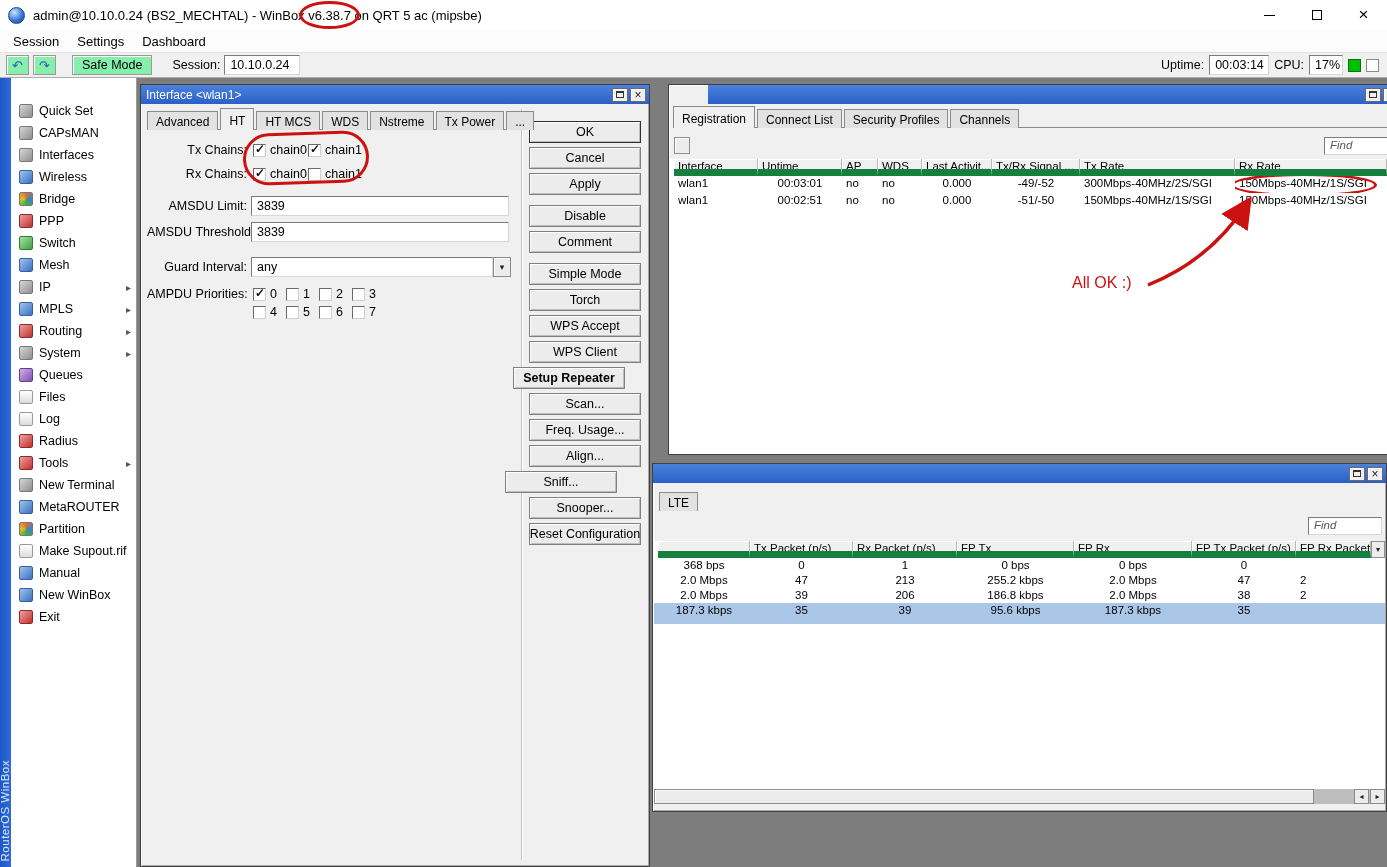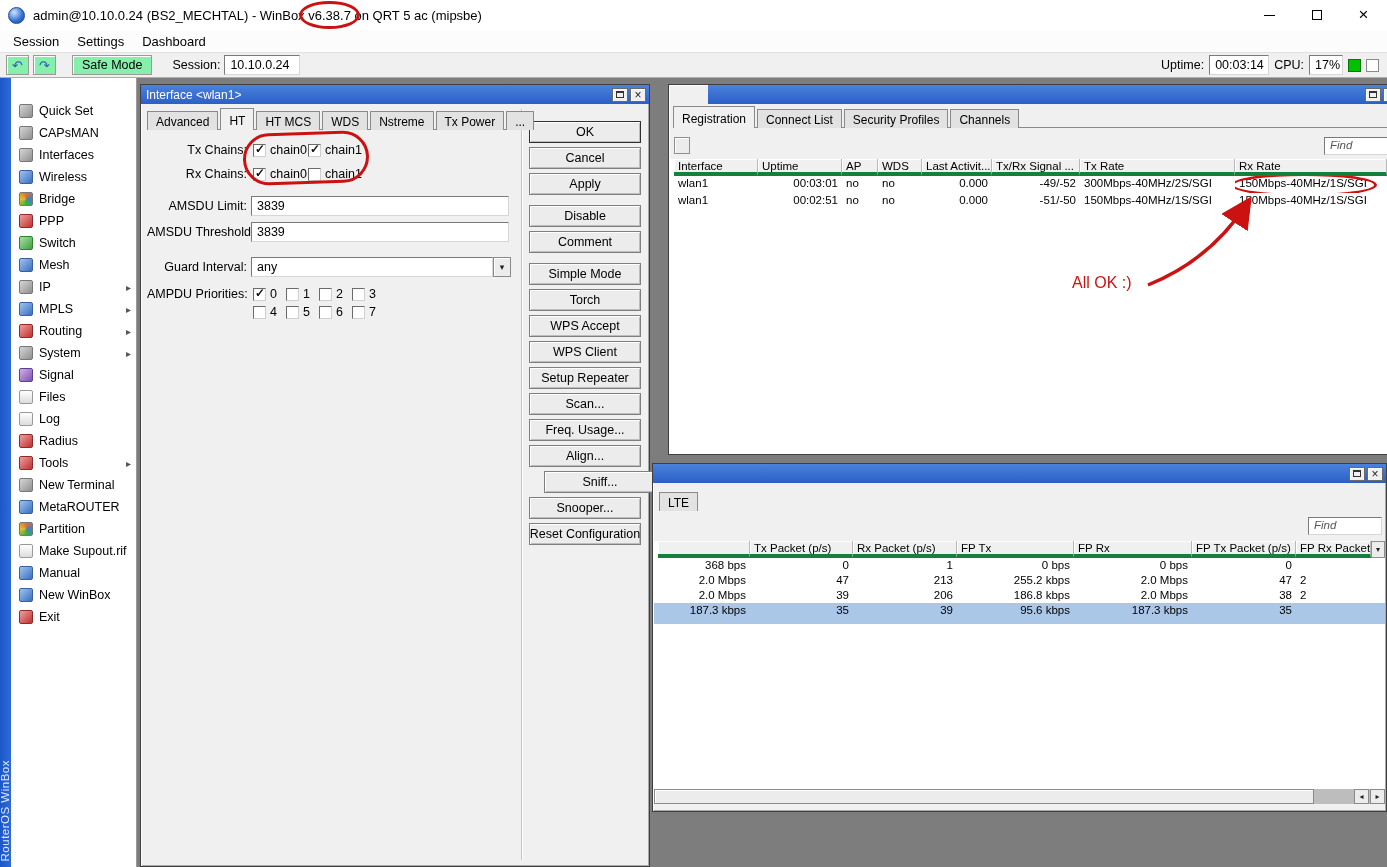--- a/index.html
+++ b/index.html
@@ -93,26 +93,26 @@
   .dbtn::before { content:"▾"; }
   .btn { position:absolute; width:112px; height:22px; background:#ececec; border:1px solid #7f7f7f;
          box-shadow:inset 1px 1px 0 #fff, inset -1px -1px 0 #bdbdbd; display:flex; align-items:center;
          justify-content:center; font-size:12.5px; white-space:nowrap; }
   .btn.default { border:1px solid #2f2f2f; }
   .vsep { position:absolute; width:1px; background:#c4c4c4; box-shadow:1px 0 0 #fff; }
 
   .tablebg { position:absolute; background:#fff; }
   .hdr { position:absolute; height:17px; }
   .th { position:absolute; top:0; height:17px; background:#f0f0f0; border-right:1px solid #b8b8b8;
-        border-bottom:4px solid #15803d; box-shadow:inset 0 1px 0 #fff, inset 1px 0 0 #fff;
+        border-bottom:7px solid #15803d; box-shadow:inset 0 1px 0 #fff, inset 1px 0 0 #fff;
         font-size:11.5px; padding:1px 4px; white-space:nowrap; overflow:hidden; }
   .trow { position:absolute; height:17px; }
   .td { position:absolute; top:0; height:100%; font-size:11.5px; padding:1px 4px;
         white-space:nowrap; overflow:hidden; }
-  .right { text-align:right; }
+  .right { text-align:center; }
   .sortbtn { position:absolute; width:14px; height:17px; background:#ececec; border:1px solid #8f8f8f;
              font-size:8px; display:flex; align-items:center; justify-content:center; color:#222; }
   .sortbtn::before { content:"▾"; }
   .find { position:absolute; width:74px; height:18px; background:#fff; border:1px solid;
           border-color:#7a7a7a #d6d6d6 #d6d6d6 #7a7a7a; font-size:11.5px; font-style:italic;
           color:#555; padding:1px 5px; }
   .minibtn { position:absolute; width:16px; height:17px; background:#ececec; border:1px solid #8f8f8f;
              box-shadow:inset 1px 1px 0 #fff; }
 
   
@@ -240,21 +240,21 @@
         <span>Routing</span>
         <span class="sb-arrow"></span>
       </div>
     <div class="sb-item">
         <span class="sic ic-g"></span>
         <span>System</span>
         <span class="sb-arrow"></span>
       </div>
     <div class="sb-item">
         <span class="sic ic-p"></span>
-        <span>Signal</span>
+        <span>Queues</span>
       </div>
     <div class="sb-item">
         <span class="sic ic-w"></span>
         <span>Files</span>
       </div>
     <div class="sb-item">
         <span class="sic ic-w"></span>
         <span>Log</span>
       </div>
     <div class="sb-item">
@@ -365,25 +365,25 @@
 
     <div class="btn default" style="left:388px; top:36px;">OK</div>
     <div class="btn" style="left:388px; top:62px;">Cancel</div>
     <div class="btn" style="left:388px; top:88px;">Apply</div>
     <div class="btn" style="left:388px; top:120px;">Disable</div>
     <div class="btn" style="left:388px; top:146px;">Comment</div>
     <div class="btn" style="left:388px; top:178px;">Simple Mode</div>
     <div class="btn" style="left:388px; top:204px;">Torch</div>
     <div class="btn" style="left:388px; top:230px;">WPS Accept</div>
     <div class="btn" style="left:388px; top:256px;">WPS Client</div>
-    <div class="btn" style="left:388px; top:282px;">Setup Repeater</div>
+    <div class="btn" style="left:372px; top:282px;font-weight:bold;">Setup Repeater</div>
     <div class="btn" style="left:388px; top:308px;">Scan...</div>
     <div class="btn" style="left:388px; top:334px;">Freq. Usage...</div>
     <div class="btn" style="left:388px; top:360px;">Align...</div>
-    <div class="btn" style="left:403px; top:386px;">Sniff...</div>
+    <div class="btn" style="left:364px; top:386px;">Sniff...</div>
     <div class="btn" style="left:388px; top:412px;">Snooper...</div>
     <div class="btn" style="left:388px; top:438px;">Reset Configuration</div>
   </div>
 
   <div class="child" style="left:668px; top:84px; width:735px; height:371px;padding-left:39px;">
     <div class="tbar">
       <span class="tbar-title"></span>
       <span class="tbtn">
           <span class="gl-restore"></span>
         </span>

